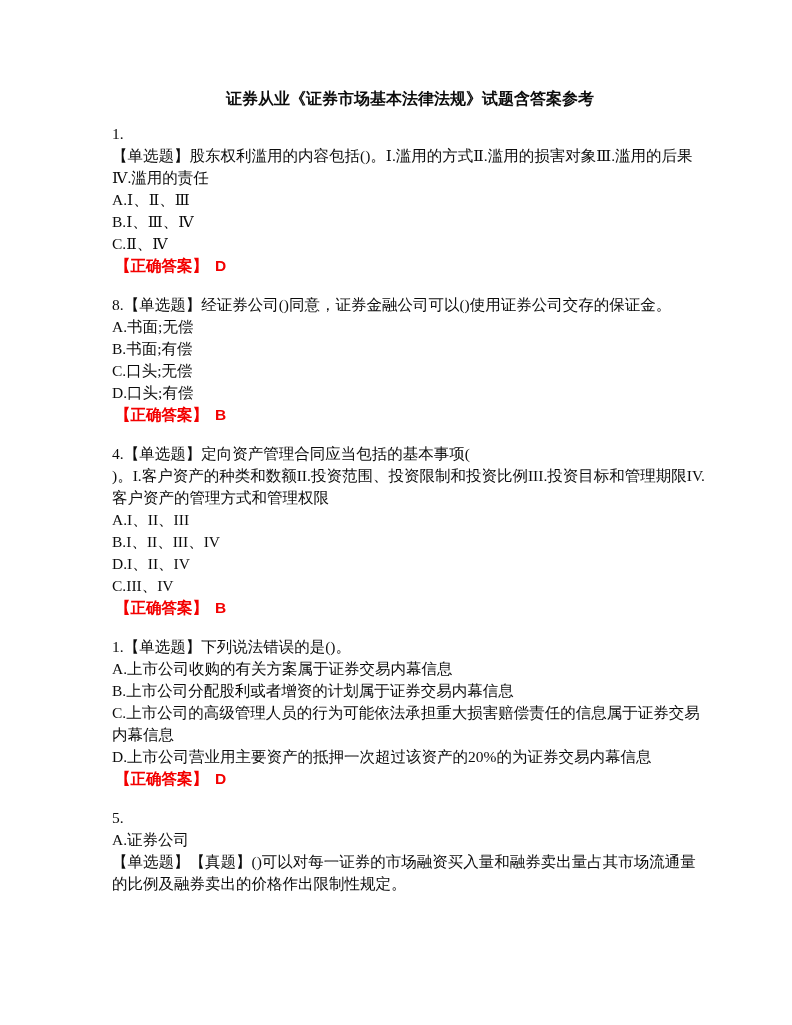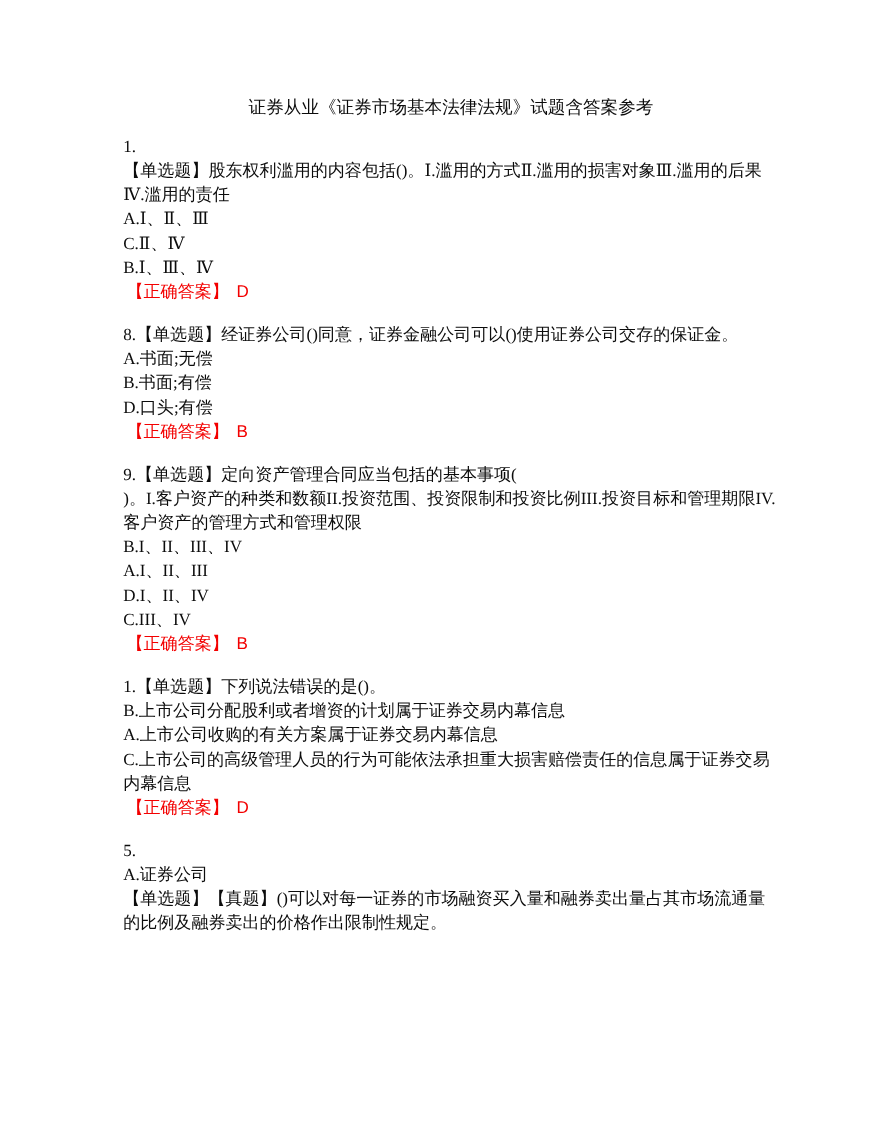--- a/index.html
+++ b/index.html
@@ -15,86 +15,88 @@
     background: var(--page_white, #ffffff);
     color: var(--text_black, #0c0c0c);
     padding: 88px 84px 0 112px;
     font-family: "Liberation Serif", "DejaVu Serif", serif;
     font-size: 15.5px;
     line-height: 22px;
     overflow: hidden;
   }
   .title {
     font-size: 16px;
-    font-weight: normal;
+    font-weight: bold;
     text-align: center;
     margin: 0 0 13px 0;
     line-height: 22px;
   }
   .question {
     margin-top: 17px;
   }
   .question:first-of-type {
     margin-top: 0;
   }
   .line {
     min-height: 22px;
   }
   .stem {
     white-space: pre-wrap;
   }
   .answer {
     color: var(--answer_red, #f30000);
-    font-weight: normal;
+    font-weight: bold;
     padding-left: 3px;
   }
   .answer-letter {
     font-family: "Liberation Sans", "DejaVu Sans", sans-serif;
     padding-left: 7px;
   }
 </style>
 </head>
 <body>
 
 <div class="page">
 
   <h1 class="title">证券从业《证券市场基本法律法规》试题含答案参考</h1>
 
   <section class="question">
     <div class="line qnum">1.</div>
     <div class="line stem">【单选题】股东权利滥用的内容包括()。Ⅰ.滥用的方式Ⅱ.滥用的损害对象Ⅲ.滥用的后果Ⅳ.滥用的责任</div>
     <div class="line option">A.Ⅰ、Ⅱ、Ⅲ</div>
+    <div class="line option">B.Ⅰ、Ⅲ、Ⅳ</div>
     <div class="line option">C.Ⅱ、Ⅳ</div>
-    <div class="line option">B.Ⅰ、Ⅲ、Ⅳ</div>
     <div class="line answer"><span class="answer-label">【正确答案】</span><span class="answer-letter">D</span></div>
   </section>
 
   <section class="question">
     <div class="line stem">8.【单选题】经证券公司()同意，证券金融公司可以()使用证券公司交存的保证金。</div>
     <div class="line option">A.书面;无偿</div>
     <div class="line option">B.书面;有偿</div>
+    <div class="line option">C.口头;无偿</div>
     <div class="line option">D.口头;有偿</div>
     <div class="line answer"><span class="answer-label">【正确答案】</span><span class="answer-letter">B</span></div>
   </section>
 
   <section class="question">
-    <div class="line stem">9.【单选题】定向资产管理合同应当包括的基本事项(
+    <div class="line stem">4.【单选题】定向资产管理合同应当包括的基本事项(
 )。I.客户资产的种类和数额II.投资范围、投资限制和投资比例III.投资目标和管理期限IV.客户资产的管理方式和管理权限</div>
+    <div class="line option">A.I、II、III</div>
     <div class="line option">B.I、II、III、IV</div>
-    <div class="line option">A.I、II、III</div>
     <div class="line option">D.I、II、IV</div>
     <div class="line option">C.III、IV</div>
     <div class="line answer"><span class="answer-label">【正确答案】</span><span class="answer-letter">B</span></div>
   </section>
 
   <section class="question">
     <div class="line stem">1.【单选题】下列说法错误的是()。</div>
+    <div class="line option">A.上市公司收购的有关方案属于证券交易内幕信息</div>
     <div class="line option">B.上市公司分配股利或者增资的计划属于证券交易内幕信息</div>
-    <div class="line option">A.上市公司收购的有关方案属于证券交易内幕信息</div>
     <div class="line option">C.上市公司的高级管理人员的行为可能依法承担重大损害赔偿责任的信息属于证券交易内幕信息</div>
+    <div class="line option">D.上市公司营业用主要资产的抵押一次超过该资产的20%的为证券交易内幕信息</div>
     <div class="line answer"><span class="answer-label">【正确答案】</span><span class="answer-letter">D</span></div>
   </section>
 
   <section class="question">
     <div class="line qnum">5.</div>
     <div class="line option">A.证券公司</div>
     <div class="line stem">【单选题】【真题】()可以对每一证券的市场融资买入量和融券卖出量占其市场流通量的比例及融券卖出的价格作出限制性规定。</div>
   </section>
 
 </div>

